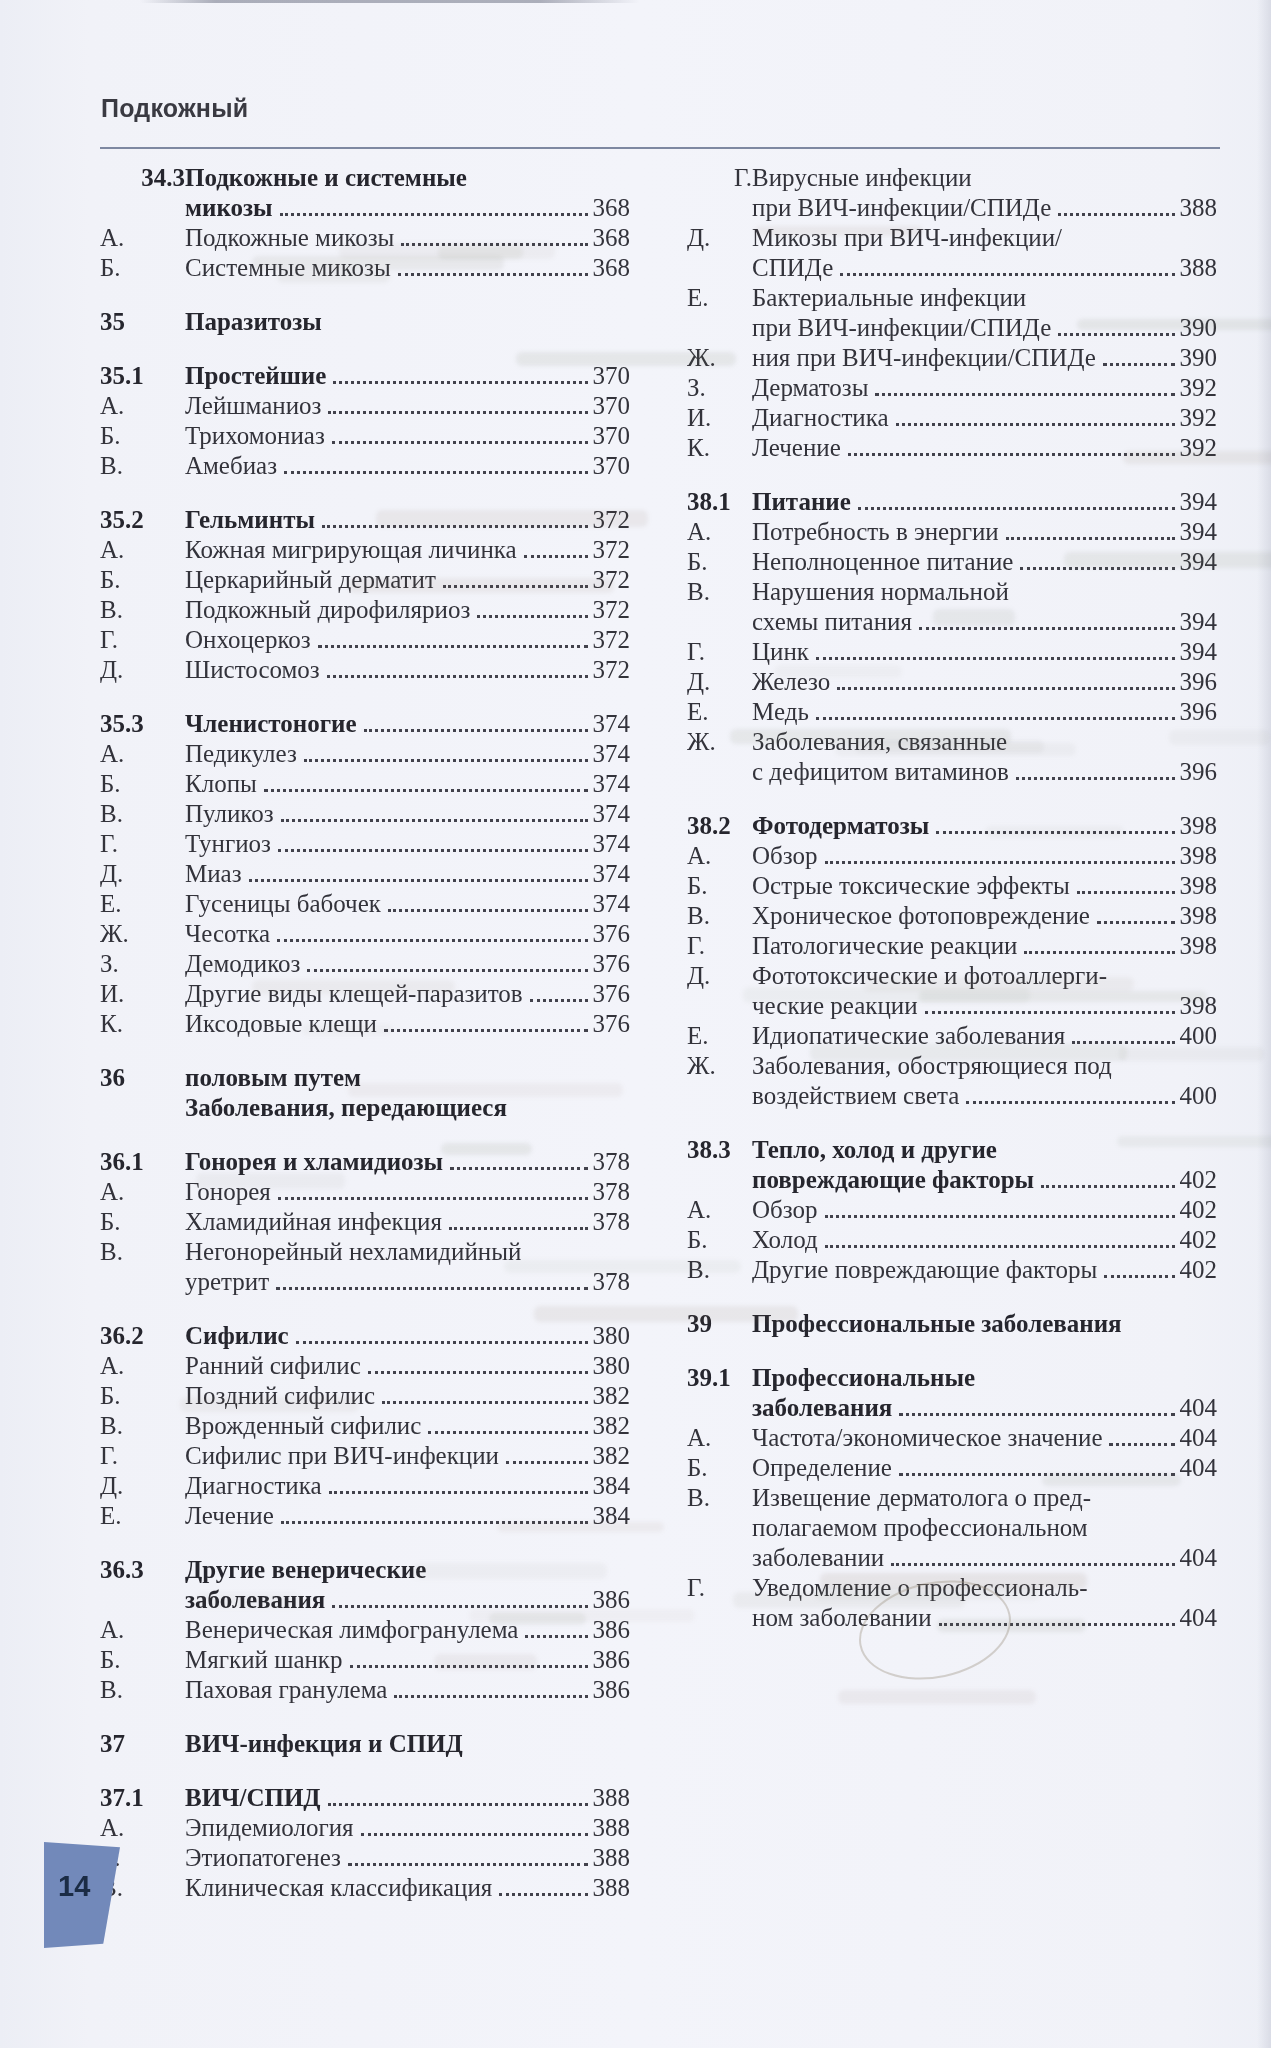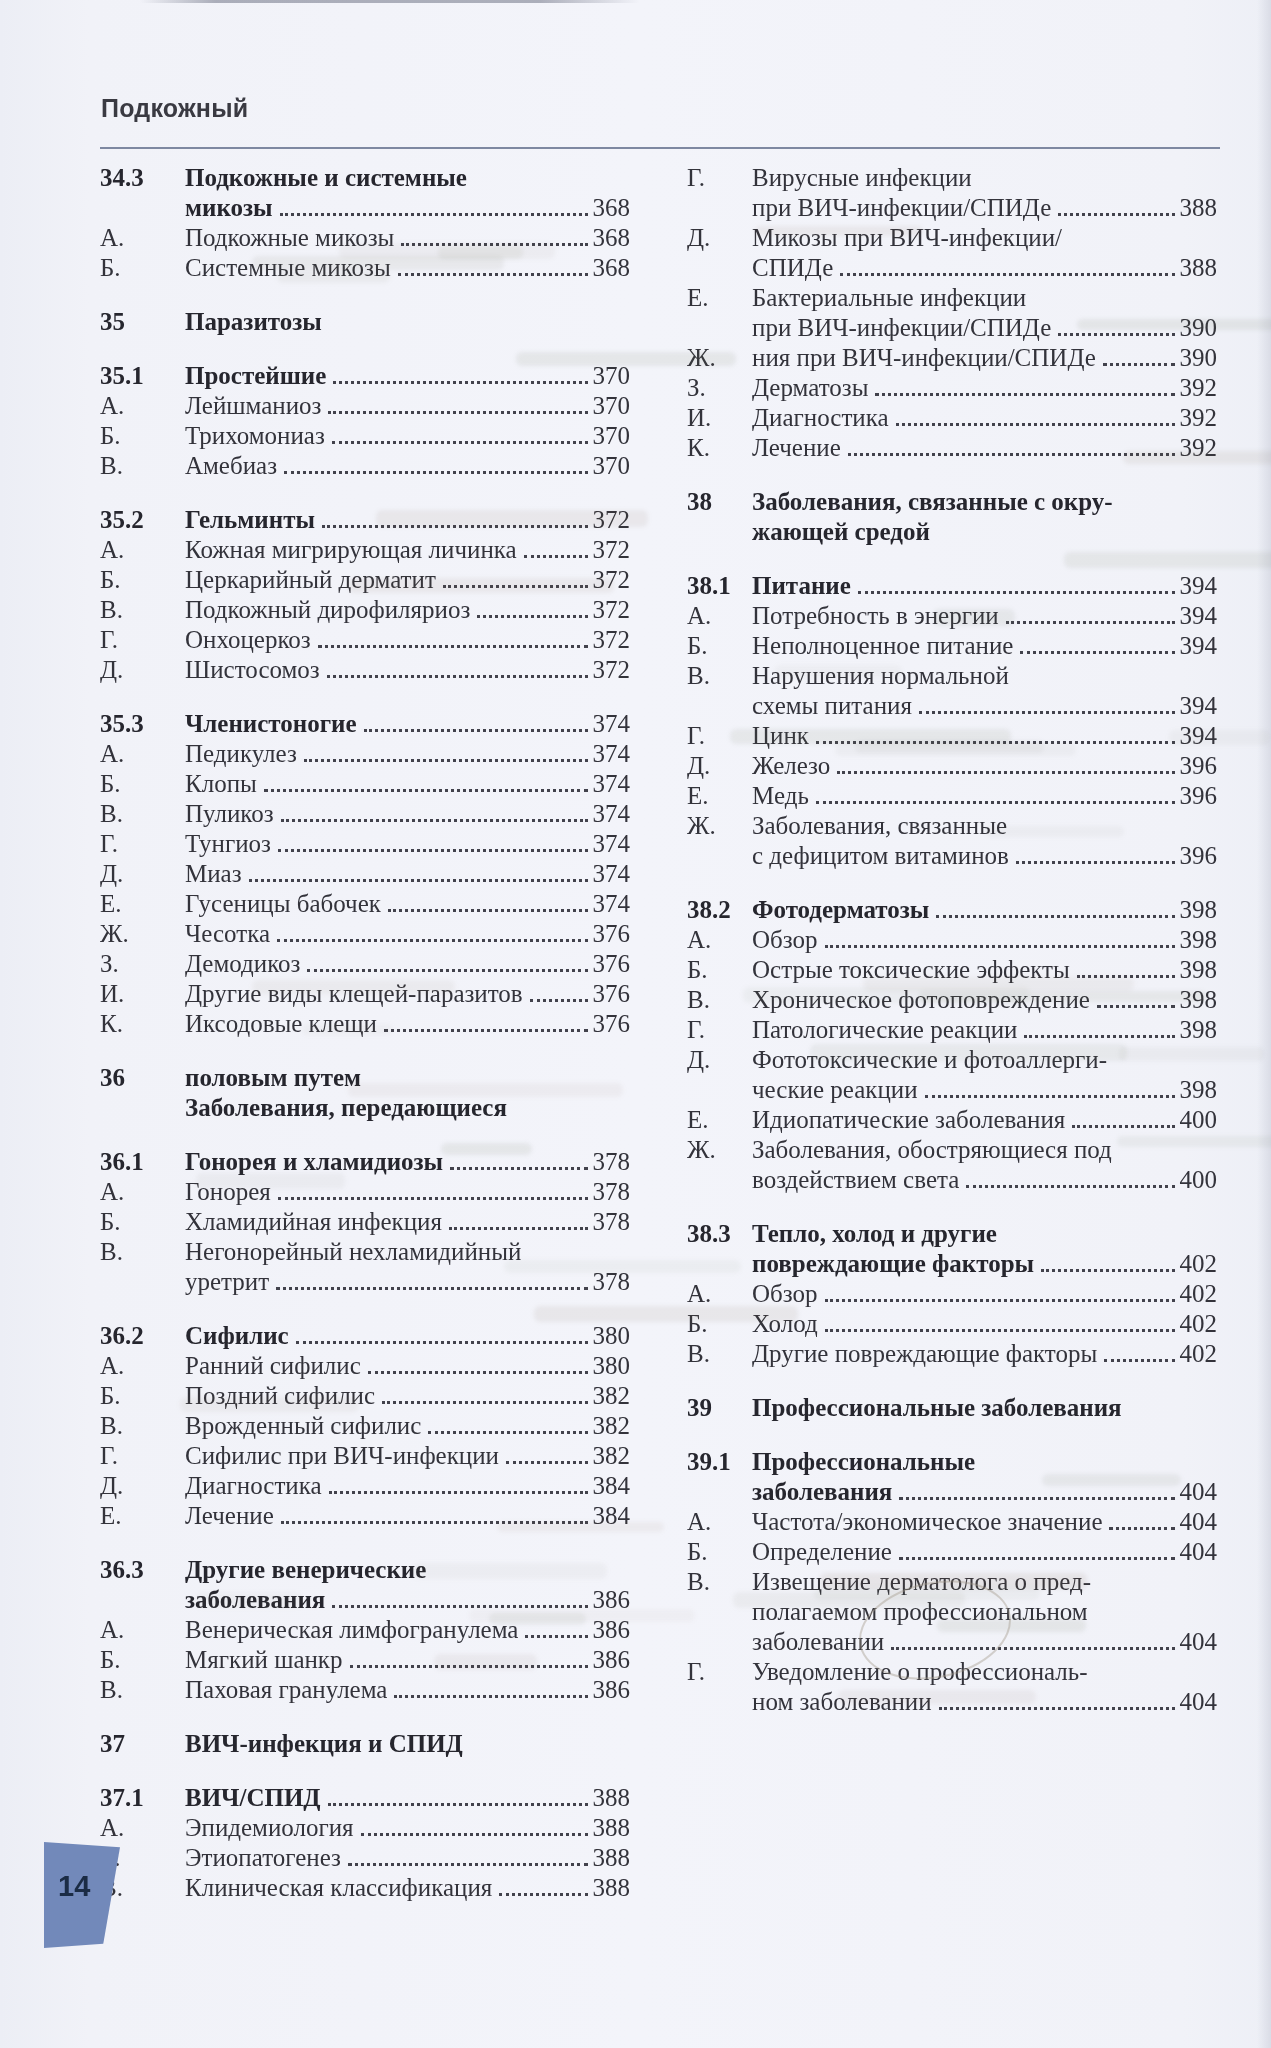--- a/index.html
+++ b/index.html
@@ -31,21 +31,21 @@
   }
   .col{position:absolute;top:163px;width:530px;}
   #col-left{left:100px;}
   #col-right{left:687px;}
   .entry{
     display:grid;grid-template-columns:85px 1fr;
     font-size:25px;line-height:30px;color:#33333b;
   }
   #col-right .entry{grid-template-columns:65px 1fr;}
   .entry.section,.entry.chapter{margin-top:24px;}
-  .col .entry:first-child{margin-top:0;}
+  .col .entry:first-child{margin-top:0;text-align:right;}
   .entry.section .num,.entry.chapter .num,
   .entry.section .txt,.entry.chapter .txt{font-weight:bold;color:#26262e;}
   .num{display:block;}
   .body{display:block;min-width:0;}
   .line{display:flex;align-items:baseline;white-space:nowrap;}
   .leader{flex:1 1 auto;min-width:8px;border-bottom:3px dotted #42424c;margin:0 5px 5px 7px;}
   .pg{flex:0 0 auto;color:#33333b;font-weight:400;}
   .page-tab{
     position:absolute;left:0;top:1842px;width:76px;height:106px;
     background:#7289ba;
@@ -616,31 +616,20 @@
           </span>
         </span>
       </div>
       <div class="entry item">
         <span class="num">К.</span>
         <span class="body">
           <span class="line">
             <span class="txt">Лечение</span>
             <span class="leader"></span>
             <span class="pg">392</span>
-          </span>
-        </span>
-      </div>
-      <div class="entry chapter">
-        <span class="num">38</span>
-        <span class="body">
-          <span class="line">
-            <span class="txt">Заболевания, связанные с окру-</span>
-          </span>
-          <span class="line">
-            <span class="txt">жающей средой</span>
           </span>
         </span>
       </div>
       <div class="entry section">
         <span class="num">38.1</span>
         <span class="body">
           <span class="line">
             <span class="txt">Питание</span>
             <span class="leader"></span>
             <span class="pg">394</span>

